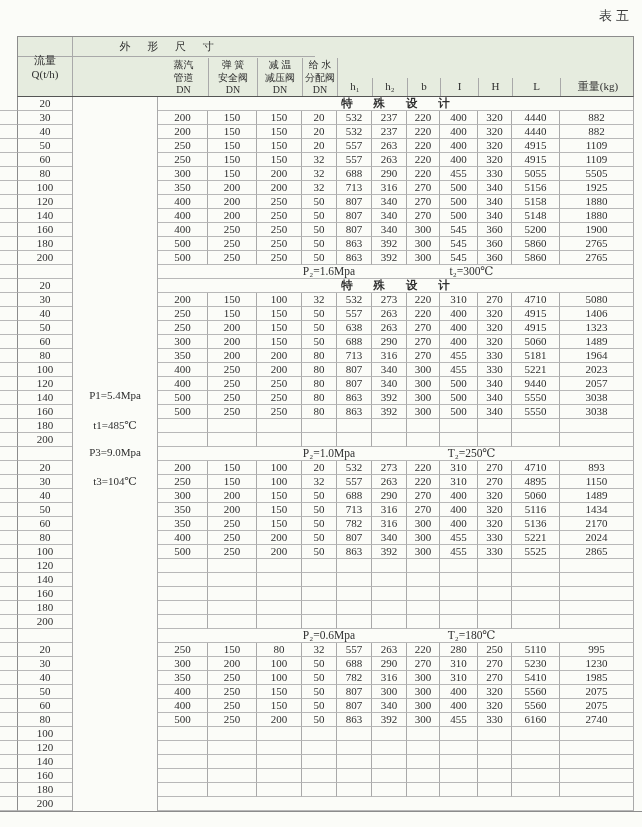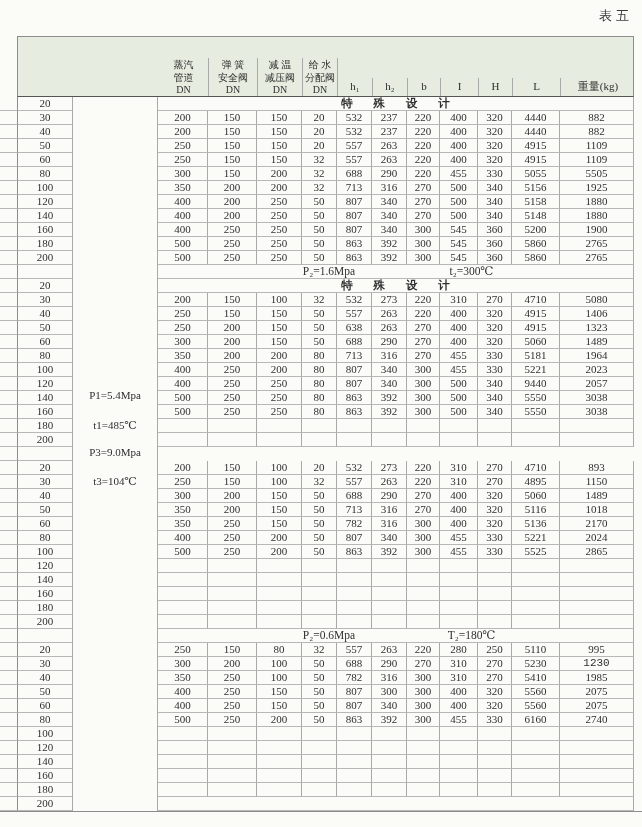--- a/index.html
+++ b/index.html
@@ -50,20 +50,24 @@
   .bottomline{position:absolute;left:0;top:811px;width:642px;height:1px;background:var(--lnOuter);}
 </style>
 </head>
 <body>
 
 <div class="page">
 
   <div class="corner">表五</div>
 
   <div class="hdr">
+    <div class="hcell flowq">
+      <div>流量</div>
+      <div>Q(t/h)</div>
+    </div>
 
     <div class="hcell dncell" style="left:141px;width:50px;">
       <div>蒸汽</div>
       <div>管道</div>
       <div>DN</div>
     </div>
     <div class="hcell dncell" style="left:191px;width:49px;">
       <div>弹 簧</div>
       <div>安全阀</div>
       <div>DN</div>
@@ -72,20 +76,21 @@
       <div>减 温</div>
       <div>减压阀</div>
       <div>DN</div>
     </div>
     <div class="hcell dncell" style="left:285px;width:35px;">
       <div>给 水</div>
       <div>分配阀</div>
       <div>DN</div>
     </div>
 
+    <div class="dims">外 形 尺 寸</div>
 
     <div class="hcell dimcol" style="left:320px;width:35px;">h₁</div>
     <div class="hcell dimcol" style="left:355px;width:35px;">h₂</div>
     <div class="hcell dimcol" style="left:390px;width:33px;">b</div>
     <div class="hcell dimcol" style="left:423px;width:38px;">I</div>
     <div class="hcell dimcol" style="left:461px;width:34px;">H</div>
     <div class="hcell dimcol" style="left:495px;width:48px;">L</div>
     <div class="hcell dimcol" style="left:543px;width:74px;border-right:none;">重量(kg)</div>
   </div>
 
@@ -460,20 +465,24 @@
         <div class="c d" style="width: 33px;"></div>
         <div class="c d" style="width: 38px;"></div>
         <div class="c d" style="width: 34px;"></div>
         <div class="c d" style="width: 48px;"></div>
         <div class="c d" style="width: 74px;"></div>
       </div>
       <div class="row">
         <div class="c g"></div>
         <div class="c f"></div>
         <div class="sp"></div>
+        <div class="c wide cond">
+          <div class="cp">P₂=1.0Mpa</div>
+          <div class="ct">T₂=250℃</div>
+        </div>
       </div>
       <div class="row">
         <div class="c g"></div>
         <div class="c f">20</div>
         <div class="sp"></div>
         <div class="c d" style="width: 50px;">200</div>
         <div class="c d" style="width: 49px;">150</div>
         <div class="c d" style="width: 45px;">100</div>
         <div class="c d" style="width: 35px;">20</div>
         <div class="c d" style="width: 35px;">532</div>
@@ -523,21 +532,21 @@
         <div class="c d" style="width: 50px;">350</div>
         <div class="c d" style="width: 49px;">200</div>
         <div class="c d" style="width: 45px;">150</div>
         <div class="c d" style="width: 35px;">50</div>
         <div class="c d" style="width: 35px;">713</div>
         <div class="c d" style="width: 35px;">316</div>
         <div class="c d" style="width: 33px;">270</div>
         <div class="c d" style="width: 38px;">400</div>
         <div class="c d" style="width: 34px;">320</div>
         <div class="c d" style="width: 48px;">5116</div>
-        <div class="c d" style="width: 74px;">1018</div>
+        <div class="c d" style="width: 74px;">1434</div>
       </div>
       <div class="row">
         <div class="c g"></div>
         <div class="c f">60</div>
         <div class="sp"></div>
         <div class="c d" style="width: 50px;">350</div>
         <div class="c d" style="width: 49px;">250</div>
         <div class="c d" style="width: 45px;">150</div>
         <div class="c d" style="width: 35px;">50</div>
         <div class="c d" style="width: 35px;">782</div>
@@ -692,21 +701,21 @@
         <div class="c d" style="width: 50px;">300</div>
         <div class="c d" style="width: 49px;">200</div>
         <div class="c d" style="width: 45px;">100</div>
         <div class="c d" style="width: 35px;">50</div>
         <div class="c d" style="width: 35px;">688</div>
         <div class="c d" style="width: 35px;">290</div>
         <div class="c d" style="width: 33px;">270</div>
         <div class="c d" style="width: 38px;">310</div>
         <div class="c d" style="width: 34px;">270</div>
         <div class="c d" style="width: 48px;">5230</div>
-        <div class="c d" style="width: 74px; font-family: Liberation Mono, monospace;">1230</div>
+        <div class="c d" style="width: 74px;">1230</div>
       </div>
       <div class="row">
         <div class="c g"></div>
         <div class="c f">40</div>
         <div class="sp"></div>
         <div class="c d" style="width: 50px;">350</div>
         <div class="c d" style="width: 49px;">250</div>
         <div class="c d" style="width: 45px;">100</div>
         <div class="c d" style="width: 35px;">50</div>
         <div class="c d" style="width: 35px;">782</div>

